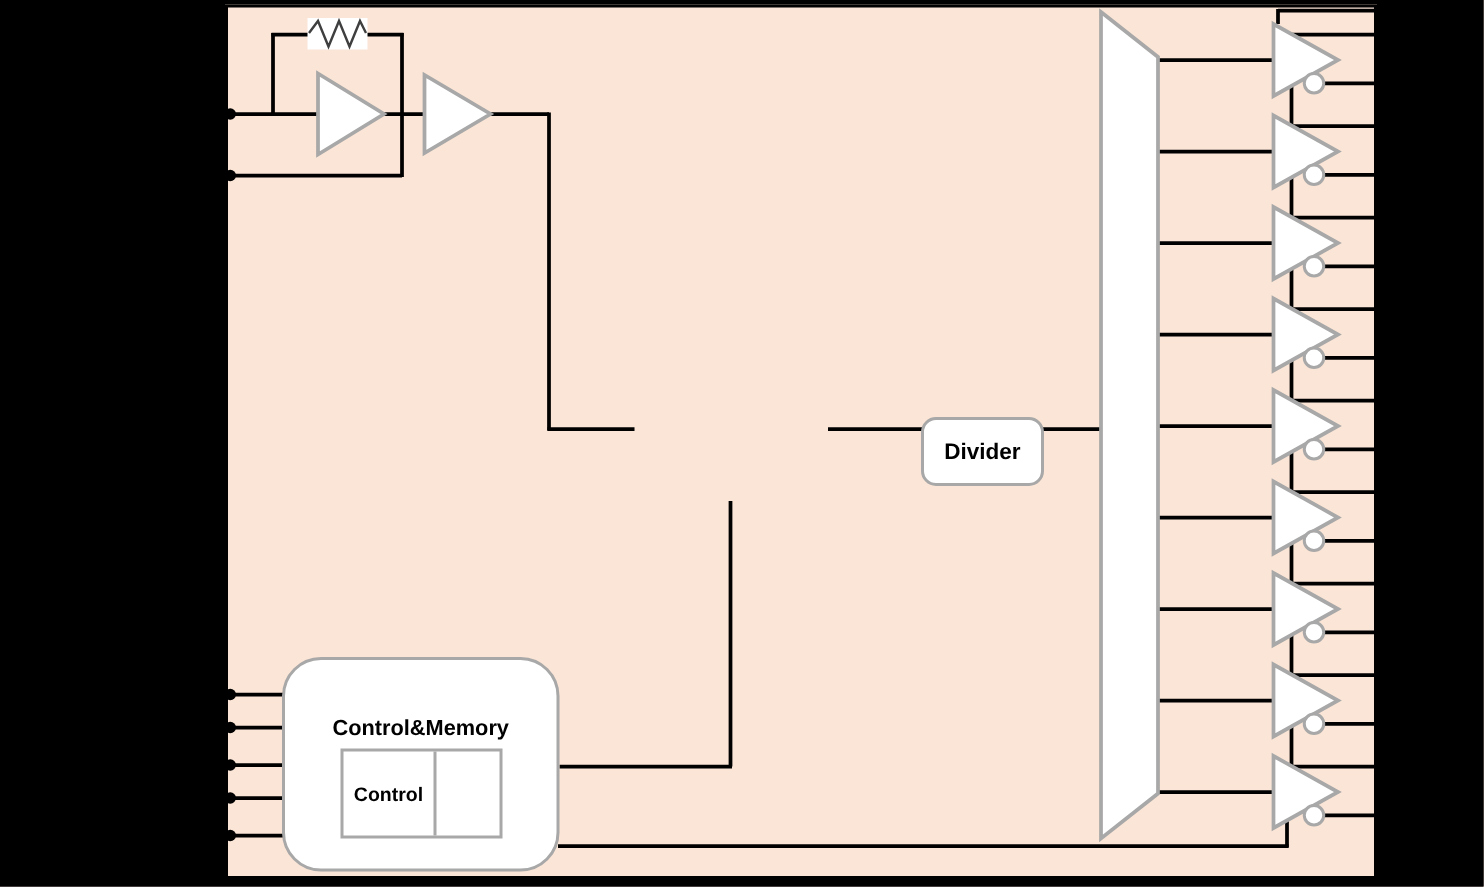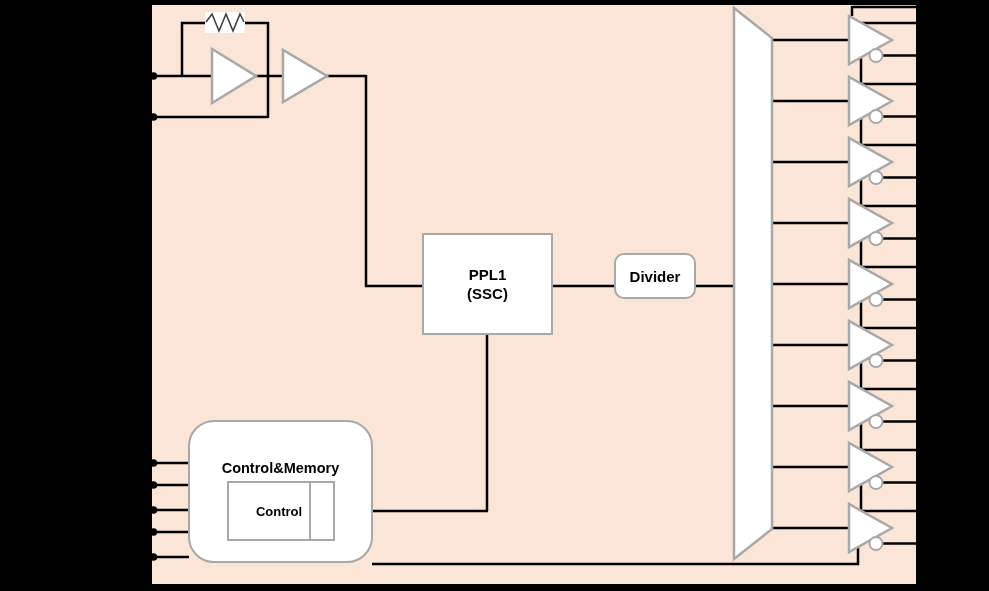--- a/index.html
+++ b/index.html
@@ -9,27 +9,27 @@
   html,body{margin:0;padding:0;background:#222;}
   .stage{position:relative;width:989px;height:591px;background:var(--bg);overflow:hidden;
          font-family:"Liberation Sans",sans-serif;}
   .chip{position:absolute;left:150px;top:3px;width:768px;height:583px;box-sizing:border-box;
         background:var(--chip-fill);border:2.5px solid var(--wire);}
   svg.overlay{position:absolute;left:0;top:0;width:989px;height:591px;}
   .block{position:absolute;box-sizing:border-box;background:var(--block-fill);
          border:2.5px solid var(--block-border);color:var(--text);font-weight:bold;
          display:flex;align-items:center;justify-content:center;text-align:center;}
   .pll{left:422px;top:233px;width:131px;height:102px;font-size:15px;line-height:19px;}
-  .divider{left:614px;top:253px;width:82px;height:46px;border-radius:10px;font-size:15px;}
-  .cm{left:188px;top:420px;width:185px;height:143px;border-radius:26px;
+  .divider{left:614px;top:278px;width:82px;height:46px;border-radius:10px;font-size:15px;}
+  .cm{left:188px;top:438px;width:185px;height:143px;border-radius:26px;
       flex-direction:column;justify-content:flex-start;}
   .cm-title{margin-top:38px;font-size:14.5px;}
   .cm-inner{position:absolute;left:37px;top:59px;width:108px;height:60px;box-sizing:border-box;
             border:2px solid var(--block-border);display:flex;}
-  .cm-cell{display:flex;align-items:center;justify-content:center;font-size:13px;box-sizing:border-box;margin-left:20px;}
+  .cm-cell{display:flex;align-items:center;justify-content:center;font-size:13px;box-sizing:border-box;}
   .cm-cell.control{width:62px;border-right:2px solid var(--block-border);}
   .cm-cell.ram{flex:1;}
 </style>
 </head>
 <body>
 
 <div class="stage">
 
   <div class="chip"></div>
 
@@ -130,26 +130,20 @@
         <circle cx="153.5" cy="76" r="3.8" fill="#000"></circle>
         <circle cx="153.5" cy="117" r="3.8" fill="#000"></circle>
         <circle cx="153.5" cy="463" r="3.8" fill="#000"></circle>
         <circle cx="153.5" cy="485" r="3.8" fill="#000"></circle>
         <circle cx="153.5" cy="510" r="3.8" fill="#000"></circle>
         <circle cx="153.5" cy="532" r="3.8" fill="#000"></circle>
         <circle cx="153.5" cy="557" r="3.8" fill="#000"></circle>
       </g>
   </svg>
 
-  <div class="block pll">
-    <div>
-      <div>PPL1</div>
-      <div>(SSC)</div>
-    </div>
-  </div>
 
   <div class="block divider">
     <span>Divider</span>
   </div>
 
   <div class="block cm">
     <div class="cm-title">Control&amp;Memory</div>
     <div class="cm-inner">
       <div class="cm-cell control">
         <span>Control</span>

